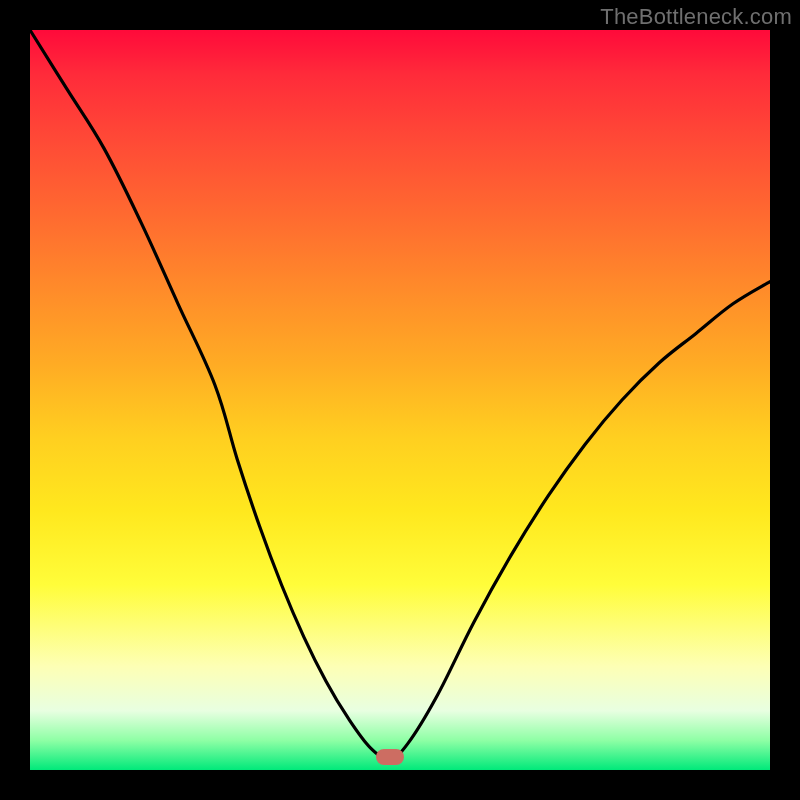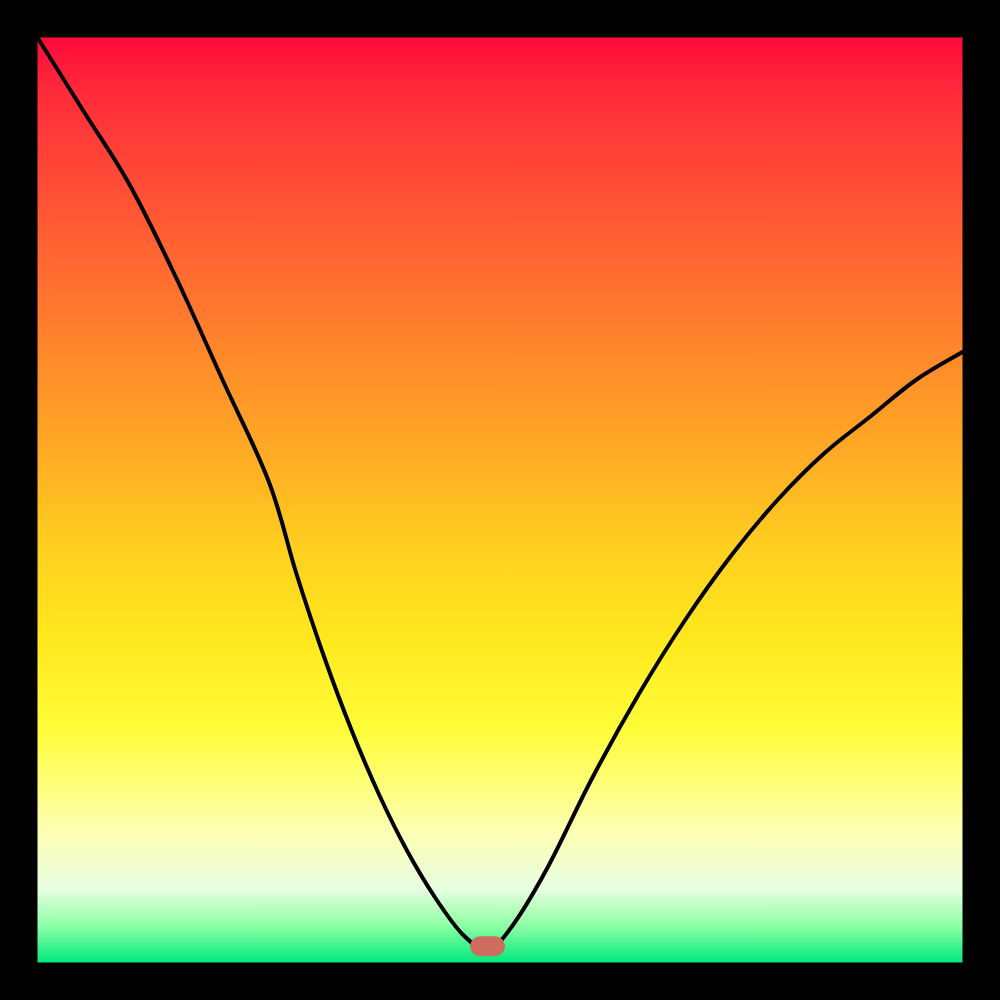--- a/index.html
+++ b/index.html
@@ -74,14 +74,15 @@
   <div class="plot-area">
 
     <svg class="curve" viewBox="0 0 740 740" preserveAspectRatio="none">
       <path d="M 0,0 C 6.66,10.655999999999993 23.68,37.88799999999996 37,59.19999999999997 C 50.32,80.51199999999997 60.68,94.424 74,118.40000000000002 C 87.32,142.37600000000003 97.68,164.428 111,192.4 C 124.32,220.372 134.68,244.496 148,273.8 C 161.32,303.104 174.344,327.228 185,355.2 C 195.656,383.17199999999997 199.20800000000003,403.89200000000005 207.20000000000002,429.20000000000005 C 215.192,454.50800000000004 221.40800000000002,473.15599999999995 229.4,495.79999999999995 C 237.392,518.444 243.60800000000003,535.02 251.60000000000002,555 C 259.59200000000004,574.98 265.808,589.484 273.8,606.8000000000001 C 281.79200000000003,624.1160000000001 288.008,636.5480000000001 296,651.2 C 303.992,665.852 310.20799999999997,676.212 318.2,688.1999999999999 C 326.192,700.1879999999999 332.9408,710.4739999999999 340.40000000000003,717.8 C 347.85920000000004,725.126 352.97999999999996,729.5659999999999 359.64,728.9 C 366.3,728.234 368.8752,725.422 377.40000000000003,714.1 C 385.92480000000006,702.778 395.01200000000006,687.978 407.00000000000006,666 C 418.98800000000006,644.022 430.68,617.308 444,592 C 457.32,566.692 467.68,548.044 481,525.4 C 494.32,502.756 504.68,486.17999999999995 518,466.2 C 531.32,446.22 541.68,431.716 555,414.40000000000003 C 568.32,397.08400000000006 578.68,384.65200000000004 592,370 C 605.32,355.34799999999996 615.68,344.98799999999994 629,332.99999999999994 C 642.32,321.01199999999994 652.68,314.05600000000004 666,303.40000000000003 C 679.32,292.744 689.68,283.124 703,273.8 C 716.32,264.476 733.34,255.59599999999998 740,251.59999999999997 " stroke="#000" stroke-width="3.2" fill="none" stroke-linecap="round" stroke-linejoin="round"></path>
     </svg>
 
     <div class="marker" style="left: 359.64px; top: 726.68px; background: rgb(205, 109, 98);"></div>
 
   </div>
 
+  <div class="attribution">TheBottleneck.com</div>
 
 </div>
 
 </body></html>

